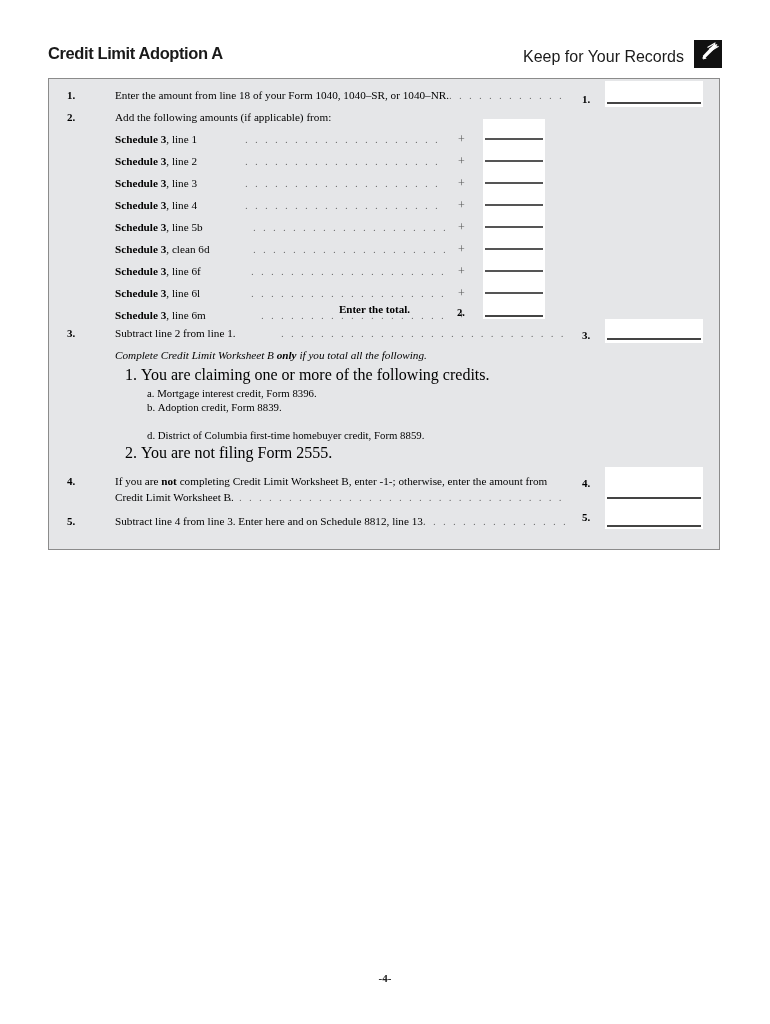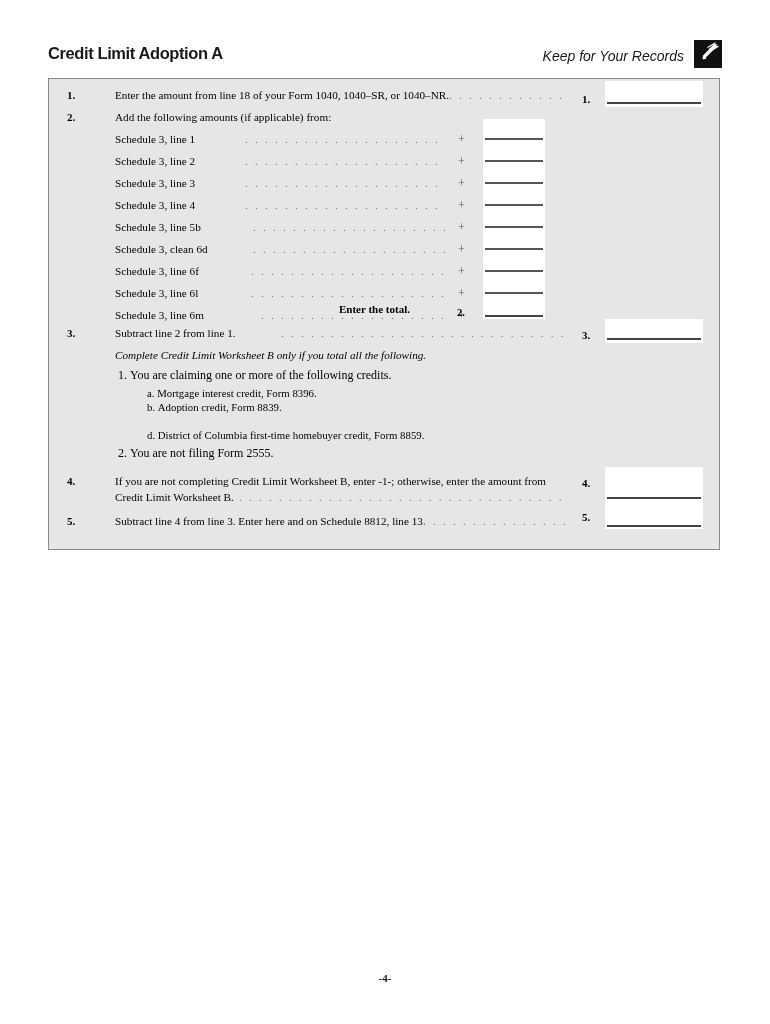--- a/index.html
+++ b/index.html
@@ -32,22 +32,21 @@
     font-weight: bold;
     font-size: 16.5px;
     letter-spacing: -0.4px;
     color: #1a1a1a;
   }
   #keep-records-label {
     position: absolute;
     right: 38px;
     top: 4px;
     font-family: "Liberation Sans", sans-serif;
-    font-style: italic;
-    font-size: 14px;
+    font-size: 16px;
     color: #1a1a1a;
     white-space: nowrap;
   }
   #records-icon {
     position: absolute;
     right: 0;
     top: -4px;
     width: 28px;
     height: 28px;
     background: #111111;
@@ -85,21 +84,21 @@
   }
   .txt {
     position: absolute;
     left: 66px;
     top: 0;
     font-size: 11.2px;
     line-height: 16px;
     white-space: nowrap;
   }
   .txt.italic { font-style: italic; }
-  .sub1 { left: 69px; font-size: 12px; }
+  .sub1 { left: 76px; font-size: 16px; }
   .sub2 { left: 98px; font-size: 10.8px; }
 
   
   .leader {
     position: absolute;
     top: 0;
     height: 16px;
     overflow: hidden;
     font-size: 11.2px;
     line-height: 16px;
@@ -167,21 +166,21 @@
     left: 0;
     top: 972px;
     width: 770px;
     text-align: center;
     font-family: "Liberation Serif", serif;
     font-weight: bold;
     font-size: 11px;
     color: #222222;
   }
 
-  b, strong { font-weight: normal; }
+  b, strong { font-weight: bold; }
 </style>
 </head>
 <body>
 
 <div id="header">
   <div id="worksheet-title">Credit Limit Adoption A</div>
   <div id="keep-records-label">Keep for Your Records</div>
   <div id="records-icon">
     <svg width="28" height="28" viewBox="0 0 28 28" aria-hidden="true">
       <rect x="0" y="0" width="28" height="28" fill="#111111"></rect>

